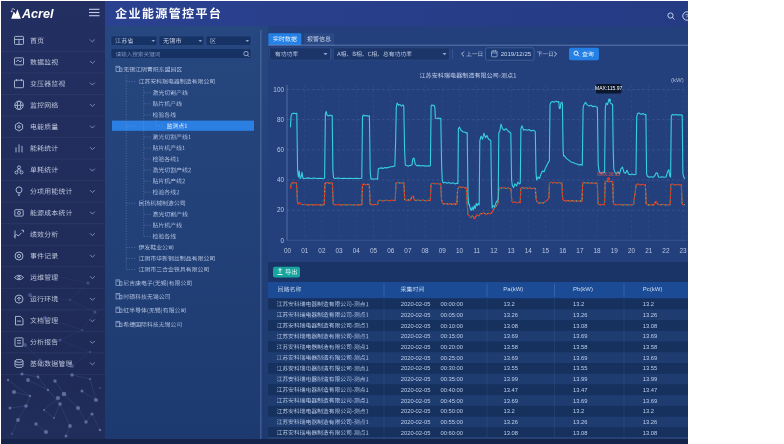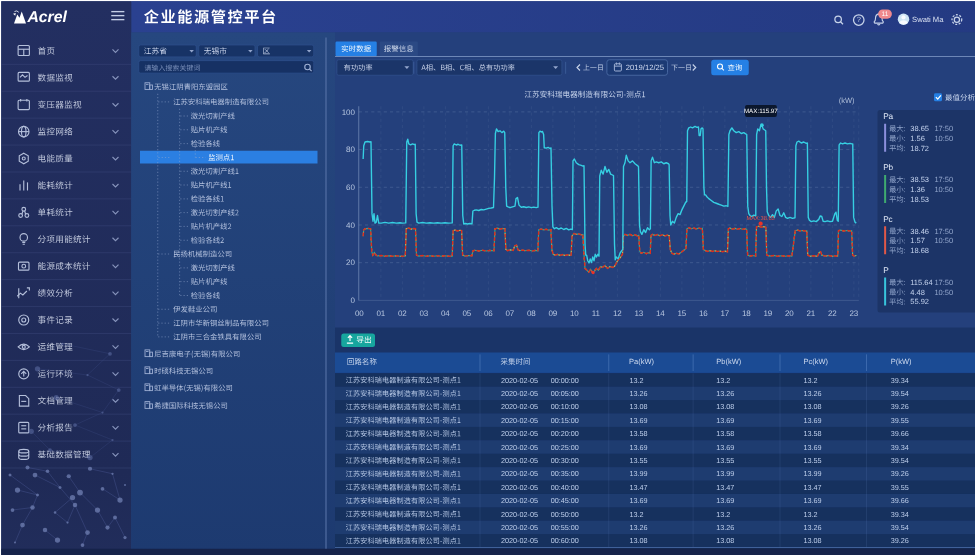--- a/index.html
+++ b/index.html
@@ -1,14 +1,14 @@
 <!DOCTYPE html>
 <html><head><meta charset="utf-8"><style>
 html,body{margin:0;padding:0;background:#fff;}
-#app{position:relative;width:780px;height:444px;overflow:hidden;font-family:"Liberation Sans",sans-serif;}
+#app{position:relative;width:688px;height:444px;overflow:hidden;font-family:"Liberation Sans",sans-serif;}
 #app svg{position:absolute;left:0;top:0;}
 </style></head><body>
 <div id="app">
     <svg width="784" height="444" viewBox="0 0 784 444">
       <defs>
         <path id="q0" d="M184 -396V-46H75V62H930V-46H570V-247H839V-354H570V-561H443V-46H302V-396ZM483 -859C383 -709 198 -588 18 -519C49 -491 83 -448 100 -417C246 -483 388 -577 500 -695C637 -550 769 -477 908 -417C923 -453 955 -495 984 -521C842 -571 701 -639 569 -777L591 -806Z"></path>
         <path id="q1" d="M64 -606C109 -483 163 -321 184 -224L304 -268C279 -363 221 -520 174 -639ZM833 -636C801 -520 740 -377 690 -283V-837H567V-77H434V-837H311V-77H51V43H951V-77H690V-266L782 -218C834 -315 897 -458 943 -585Z"></path>
         <path id="q2" d="M350 -390V-337H201V-390ZM90 -488V88H201V-101H350V-34C350 -22 347 -19 334 -19C321 -18 282 -17 246 -19C261 9 279 56 285 87C345 87 391 86 425 67C459 50 469 20 469 -32V-488ZM201 -248H350V-190H201ZM848 -787C800 -759 733 -728 665 -702V-846H547V-544C547 -434 575 -400 692 -400C716 -400 805 -400 830 -400C922 -400 954 -436 967 -565C934 -572 886 -590 862 -609C858 -520 851 -505 819 -505C798 -505 725 -505 709 -505C671 -505 665 -510 665 -545V-605C753 -630 847 -663 924 -700ZM855 -337C807 -305 738 -271 667 -243V-378H548V-62C548 48 578 83 695 83C719 83 811 83 836 83C932 83 964 43 977 -98C944 -106 896 -124 871 -143C866 -40 860 -22 825 -22C804 -22 729 -22 712 -22C674 -22 667 -27 667 -63V-143C758 -171 857 -207 934 -249ZM87 -536C113 -546 153 -553 394 -574C401 -556 407 -539 411 -524L520 -567C503 -630 453 -720 406 -788L304 -750C321 -724 338 -694 353 -664L206 -654C245 -703 285 -762 314 -819L186 -852C158 -779 111 -707 95 -688C79 -667 63 -652 47 -648C61 -617 81 -561 87 -536Z"></path>
         <path id="q3" d="M588 -383H819V-327H588ZM588 -518H819V-464H588ZM499 -202C474 -139 434 -69 395 -22C422 -8 467 18 489 36C527 -16 574 -100 605 -171ZM783 -173C815 -109 855 -25 873 27L984 -21C963 -70 920 -153 887 -213ZM75 -756C127 -724 203 -678 239 -649L312 -744C273 -771 195 -814 145 -842ZM28 -486C80 -456 155 -411 191 -383L263 -480C223 -506 147 -546 96 -572ZM40 12 150 77C194 -22 241 -138 279 -246L181 -311C138 -194 81 -66 40 12ZM482 -604V-241H641V-27C641 -16 637 -13 625 -13C614 -13 573 -13 538 -14C551 15 564 58 568 89C631 90 677 88 712 72C747 56 755 27 755 -24V-241H930V-604H738L777 -670L664 -690H959V-797H330V-520C330 -358 321 -129 208 26C237 39 288 71 309 90C429 -77 447 -342 447 -520V-690H641C636 -664 626 -633 616 -604Z"></path>
         <path id="q4" d="M194 -439V91H316V64H741V90H860V-169H316V-215H807V-439ZM741 -25H316V-81H741ZM421 -627C430 -610 440 -590 448 -571H74V-395H189V-481H810V-395H932V-571H569C559 -596 543 -625 528 -648ZM316 -353H690V-300H316ZM161 -857C134 -774 85 -687 28 -633C57 -620 108 -595 132 -579C161 -610 190 -651 215 -696H251C276 -659 301 -616 311 -587L413 -624C404 -643 389 -670 371 -696H495V-778H256C264 -797 271 -816 278 -835ZM591 -857C572 -786 536 -714 490 -668C517 -656 567 -631 589 -615C609 -638 629 -665 646 -696H685C716 -659 747 -614 759 -584L858 -629C849 -648 832 -672 813 -696H952V-778H686C694 -797 700 -817 706 -836Z"></path>

